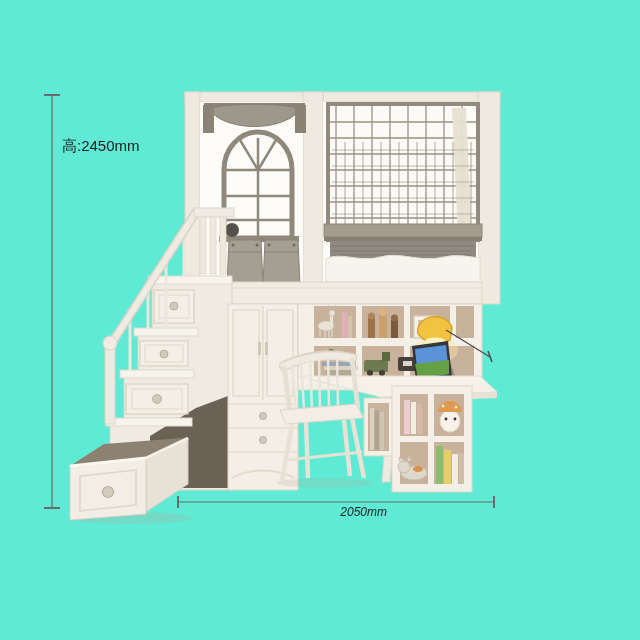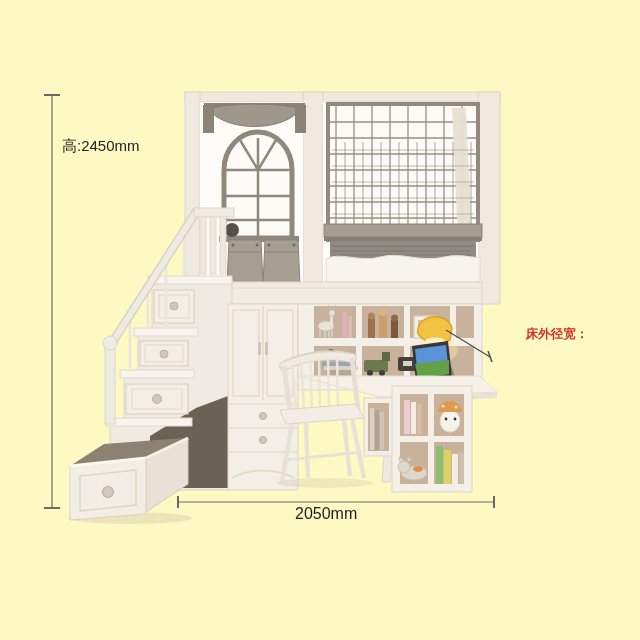--- a/index.html
+++ b/index.html
@@ -1,21 +1,21 @@
 <!DOCTYPE html>
 <html><head>
 <meta charset="utf-8">
 <style>
   html,body{margin:0;padding:0;background:#ffffff;}
-  #stage{position:relative;width:640px;height:640px;background:#fef9c3;overflow:hidden;
+  #stage{position:relative;width:640px;height:640px;background:#5eead4;overflow:hidden;
          font-family:"Liberation Sans","DejaVu Sans",sans-serif;}
   #scene{position:absolute;left:0;top:0;width:640px;height:640px;}
   .label{position:absolute;color:#1e1e20;}
   #height-label{left:62px;top:137px;font-size:15px;}
-  #width-label{left:295px;top:505px;width:92px;text-align:left;font-size:16px;}
+  #width-label{left:295px;top:505px;width:92px;text-align:right;font-size:12px;font-style:italic;}
   #bed-width-annotation{left:494px;top:327px;width:126px;text-align:center;
       color:#d2342a;font-weight:bold;font-size:12.5px;line-height:1.2;}
   #bed-width-annotation span{display:block;}
 </style>
 </head>
 <body>
 
 <div id="stage">
 
 <svg id="scene" viewBox="0 0 640 640" xmlns="http://www.w3.org/2000/svg">
@@ -303,15 +303,14 @@
     <g stroke="#4a4a4a">
       <line x1="446" y1="330" x2="490" y2="357"></line>
       <line x1="488" y1="351" x2="492" y2="362" stroke-width="1.5"></line>
     </g>
   </g>
 </svg>
 
   <div class="label" id="height-label">高:2450mm</div>
   <div class="label" id="width-label">2050mm</div>
   <div class="label" id="bed-width-annotation">
-    <span>床外径宽：</span>
   </div>
 </div>
 
 </body></html>

